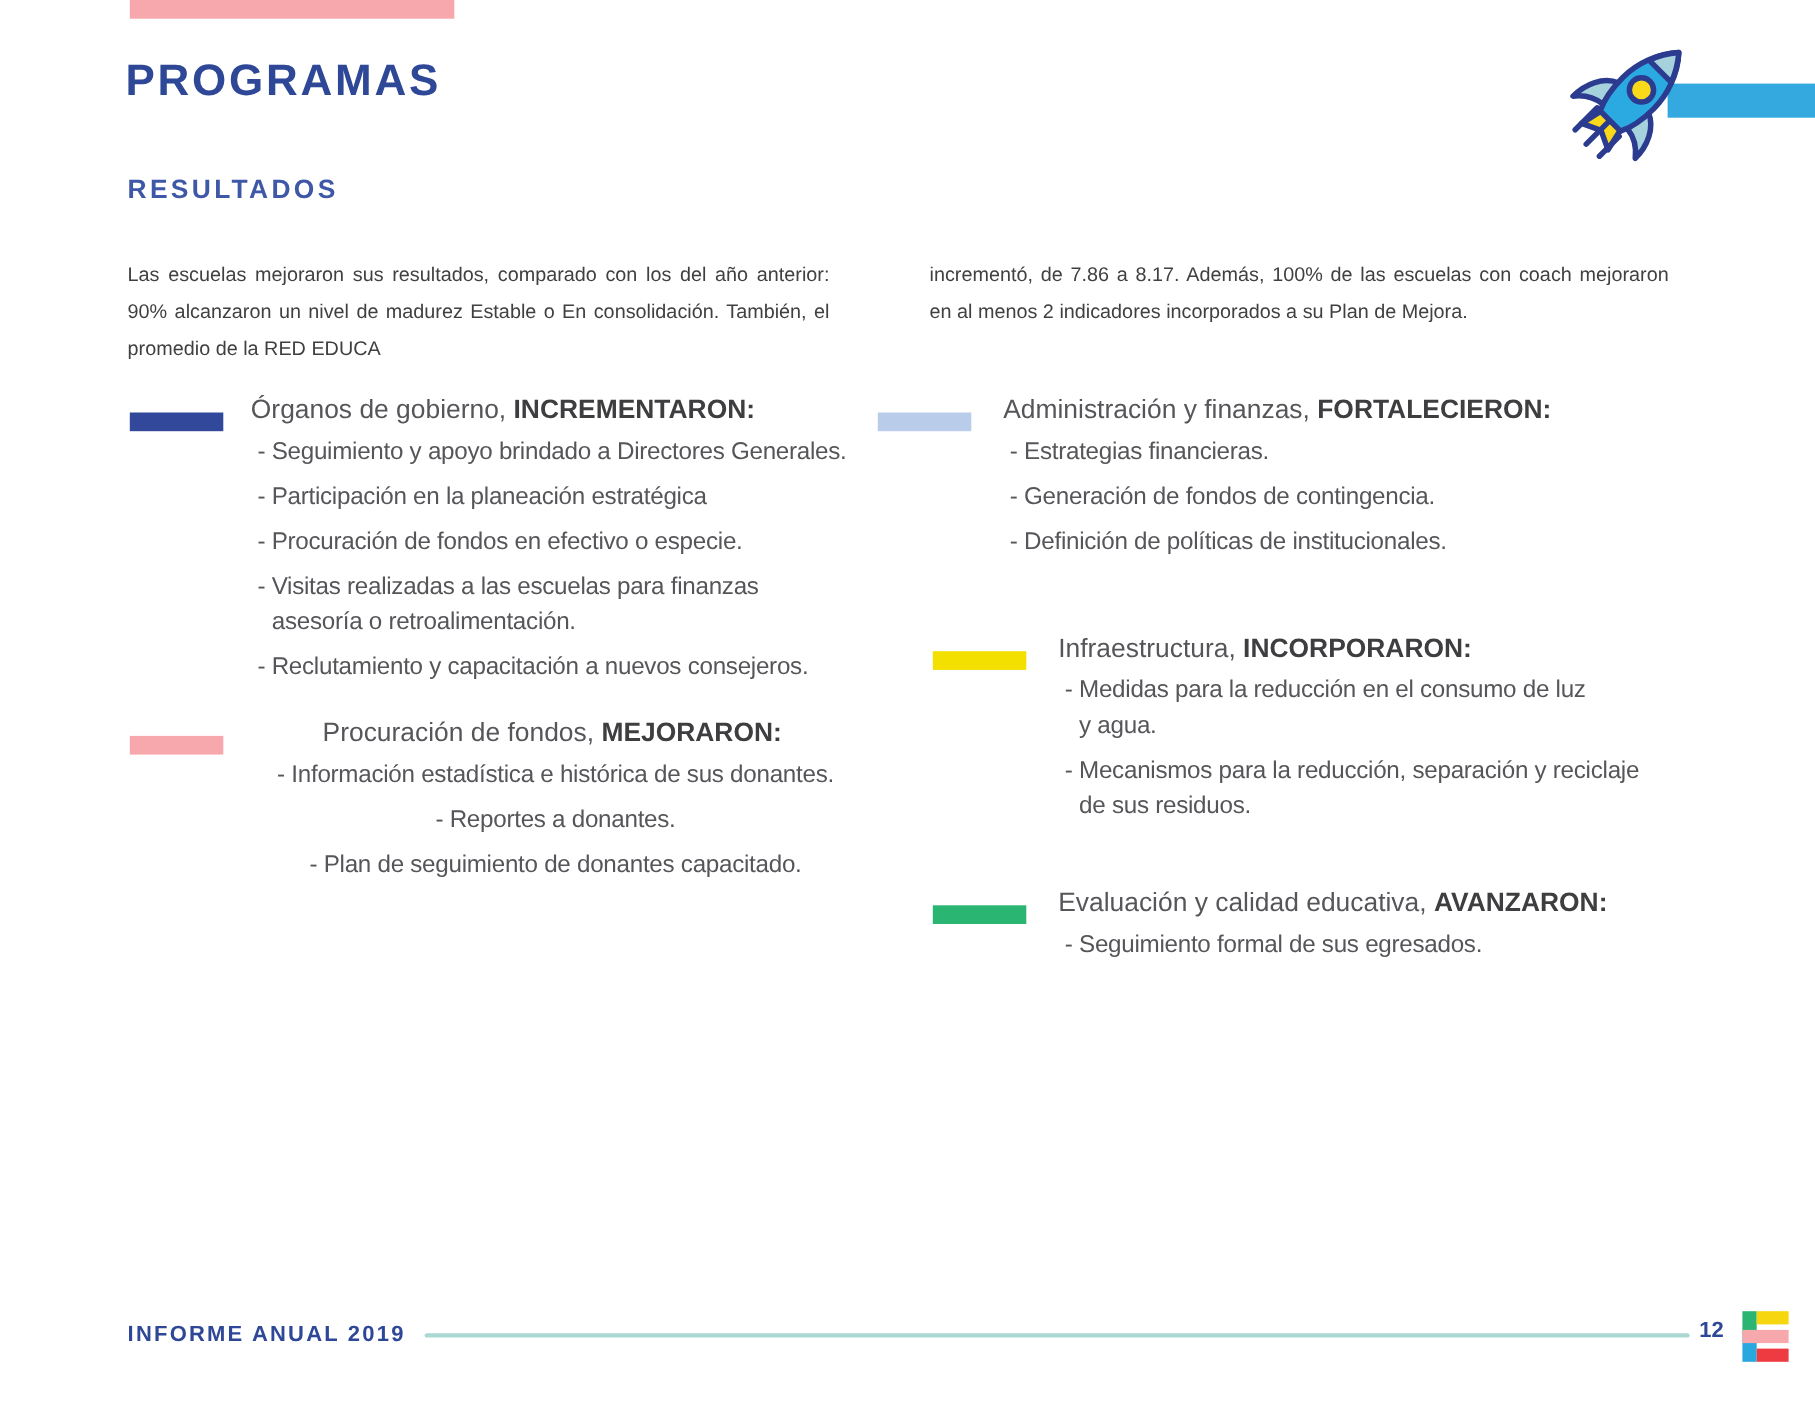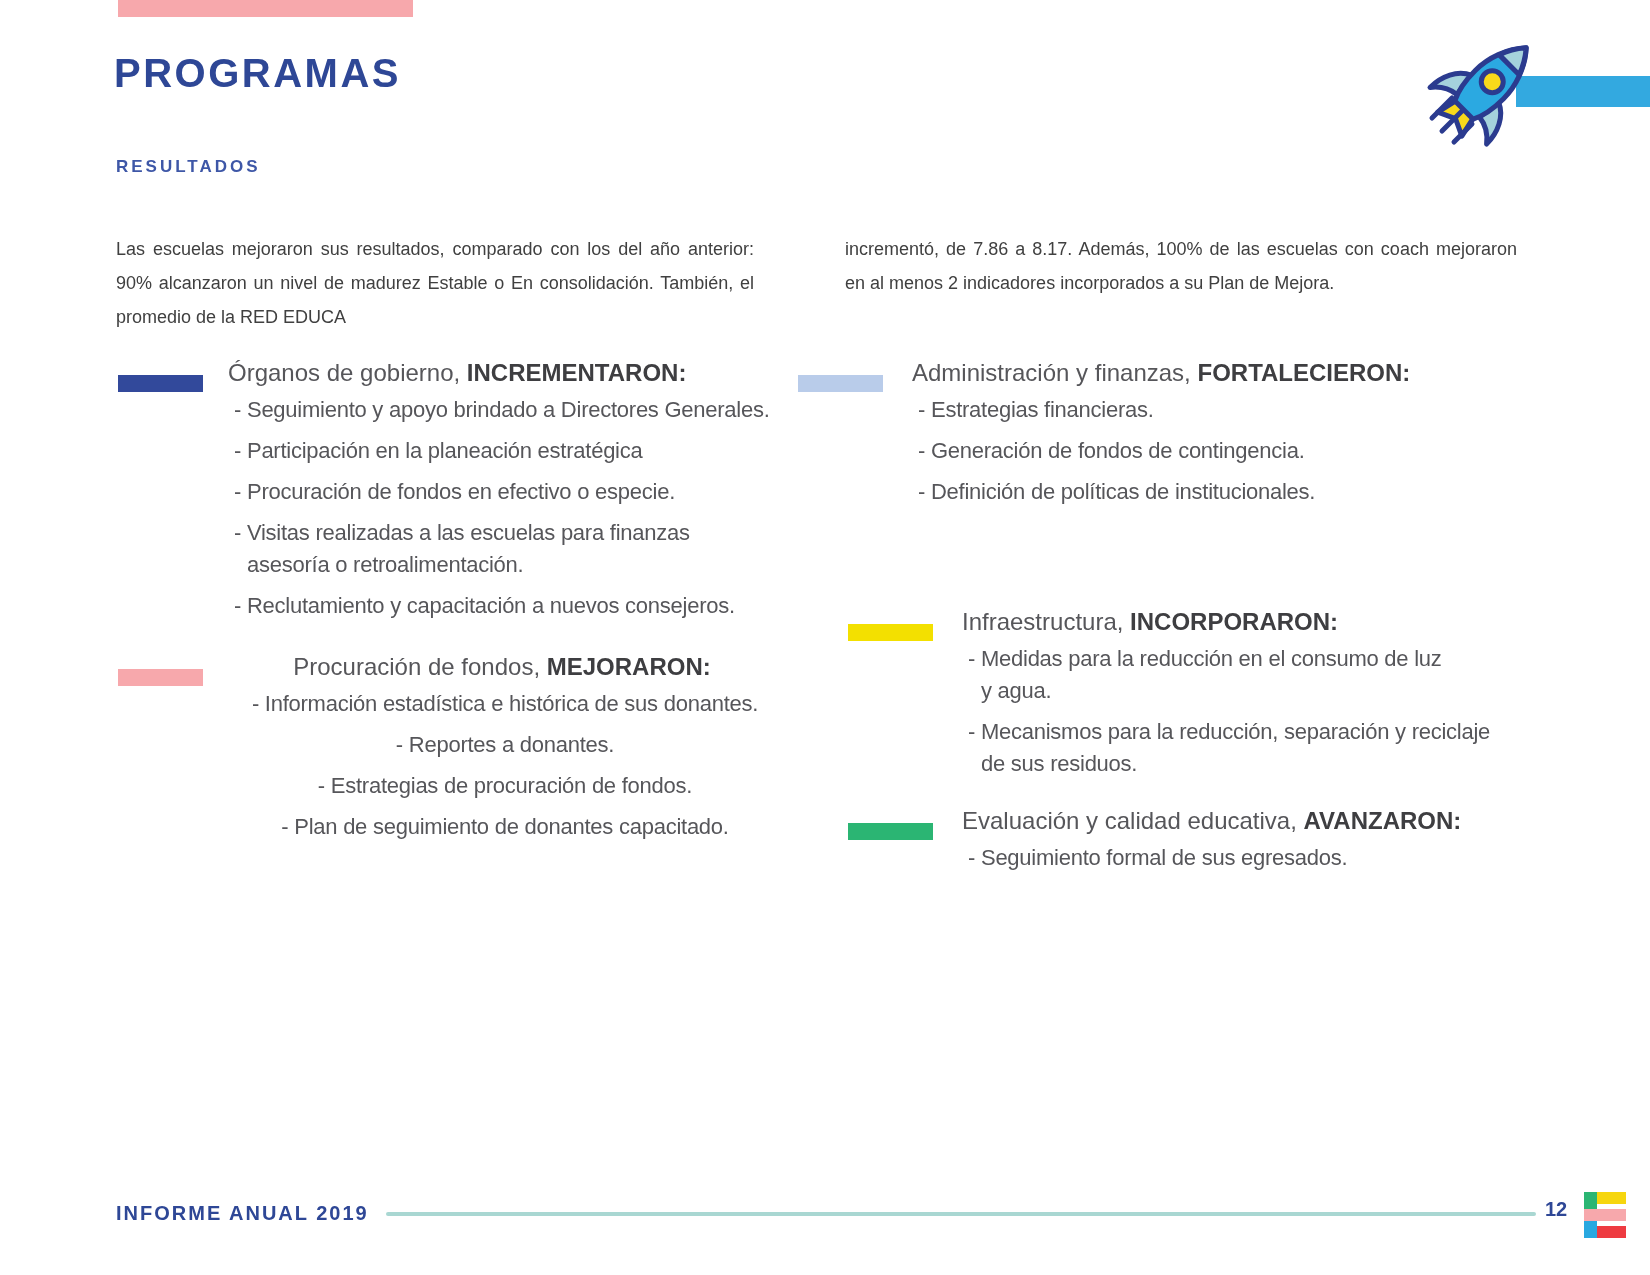--- a/index.html
+++ b/index.html
@@ -7,21 +7,21 @@
     width:1650px;height:1275px;position:relative;background:#ffffff;
     font-family:"Liberation Sans", sans-serif;overflow:hidden;
   }
   
   .top-pink-bar{position:absolute;left:118px;top:0;width:295px;height:17px;background:#F7A8AC;}
   .page-title{
     position:absolute;left:114px;top:24px;font-size:40px;line-height:44px;
     font-weight:700;letter-spacing:2.5px;color:#2E4796;
   }
   .sub-heading{
-    position:absolute;left:116px;top:140px;font-size:17px;line-height:26px;
+    position:absolute;left:116px;top:140px;font-size:24px;line-height:26px;
     font-weight:700;letter-spacing:3px;color:#3E57A7;
   }
   
   .sky-bar{position:absolute;left:1516px;top:76px;width:134px;height:31px;background:#33A9E0;}
   .rocket{position:absolute;left:1366px;top:14px;width:200px;height:150px;}
   
   .intro{
     position:absolute;top:212px;font-size:18px;line-height:34px;color:#404040;
     text-align:justify;
     margin-top:20px;
@@ -37,21 +37,21 @@
   .sec-title b{color:#3E3E41;font-weight:700;}
   .items{margin:6px 0 0 6px;}
   .item{
     font-size:22px;line-height:32px;color:#56565A;letter-spacing:-0.25px;
     padding-left:13px;text-indent:-13px;margin-bottom:9px;
   }
   .item::before{content:"- ";}
   .s1{left:228px;top:358px;}
   .s2{left:228px;top:652px;text-align:center;}
   .s3{left:912px;top:358px;}
-  .s4{left:962px;top:575px;margin-top:32px;}
+  .s4{left:962px;top:575px;}
   .s5{left:962px;top:806px;}
   .s1 .bar{background:#32499B;}
   .s2 .bar{background:#F7A8AC;}
   .s3 .bar{background:#B9CCEA;}
   .s4 .bar{background:#F3E000;}
   .s5 .bar{background:#2BB573;}
   .s1 .item:nth-child(4){max-width:530px;}
   .s4 .item:nth-child(1){max-width:472px;}
   
   .footer-label{
@@ -110,21 +110,20 @@
     <div class="item">Reclutamiento y capacitación a nuevos consejeros.</div>
   </div>
 </div>
 
 <div class="section left-col s2">
   <span class="bar"></span>
   <div class="sec-title"><span>Procuración de fondos,</span> <b>MEJORARON:</b></div>
   <div class="items">
     <div class="item">Información estadística e histórica de sus donantes.</div>
     <div class="item">Reportes a donantes.</div>
-    <div class="item">Estrategias de procuración de fondos.</div>
     <div class="item">Plan de seguimiento de donantes capacitado.</div>
   </div>
 </div>
 
 <div class="section right-col s3">
   <span class="bar"></span>
   <div class="sec-title"><span>Administración y finanzas,</span> <b>FORTALECIERON:</b></div>
   <div class="items">
     <div class="item">Estrategias financieras.</div>
     <div class="item">Generación de fondos de contingencia.</div>

